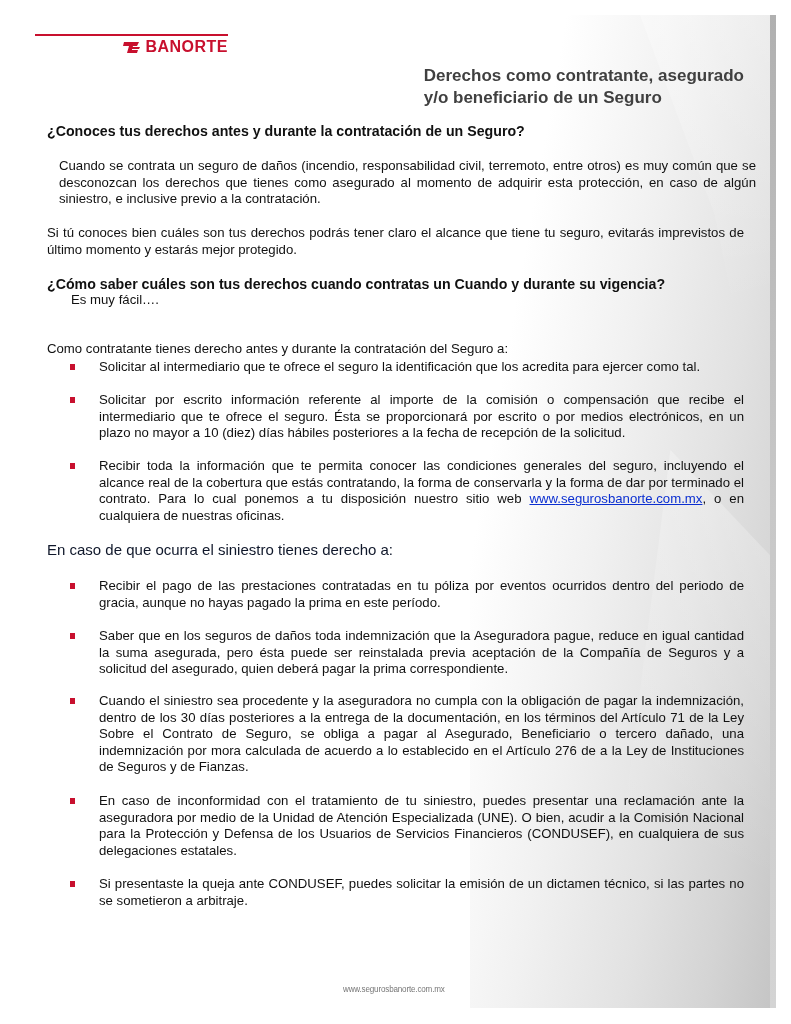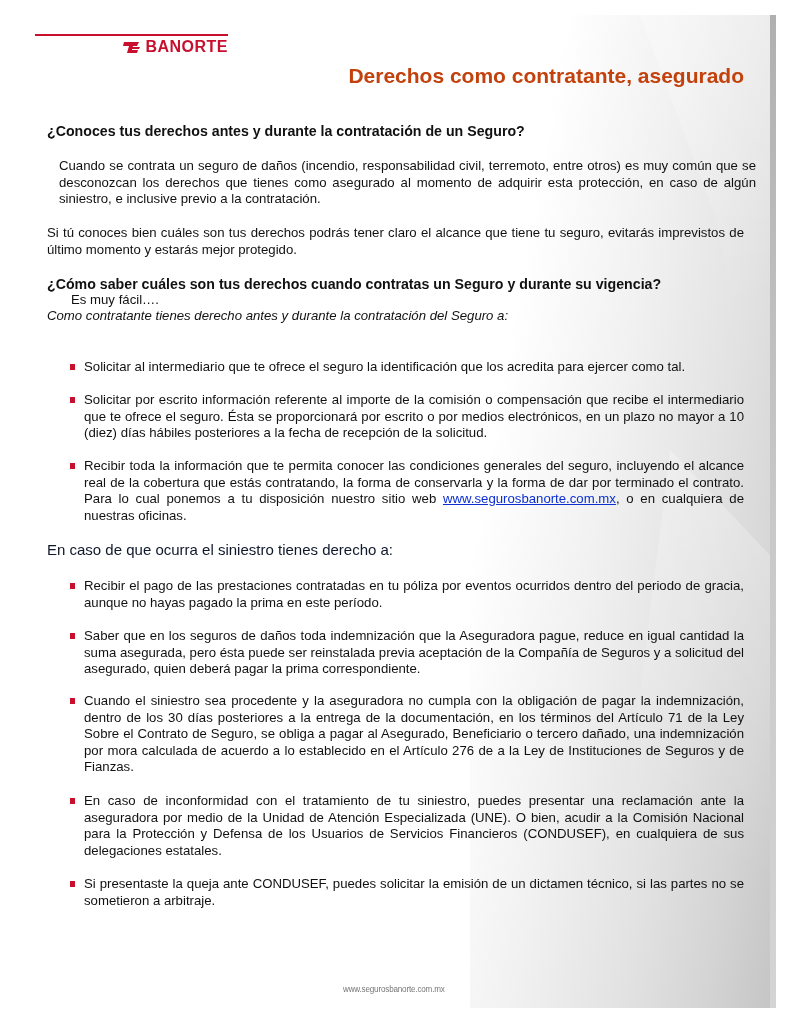--- a/index.html
+++ b/index.html
@@ -45,40 +45,40 @@
     margin-top: 3px; padding-right: 2px;
   }
   .banorte-mark { width: 20px; height: 13px; margin-right: 3px; }
   .banorte-text {
     font-family: "Liberation Sans", sans-serif; font-weight: bold; color: #c8102e;
     font-size: 16px; letter-spacing: 0.5px; line-height: 1;
   }
 
   .title {
     position: absolute; right: 47px; top: 65px; text-align: left;
-    font-size: 21px; font-weight: bold; line-height: 22px; color: #c2410c;
+    font-size: 17px; font-weight: bold; line-height: 22px; color: #404040;
   }
   .title div { white-space: nowrap; }
 
   .h2 { position: absolute; left: 47px; font-size: 14.2px; font-weight: bold; color: #111; white-space: nowrap; }
   .p {
     position: absolute; left: 47px; width: 697px; font-size: 13.2px; line-height: 16.5px;
     text-align: justify; color: #111;
   }
   .p-plain { position: absolute; left: 47px; font-size: 13.2px; line-height: 16.5px; color: #111; white-space: nowrap; }
   .h3 { position: absolute; left: 47px; font-size: 15px; color: #0f172a; white-space: nowrap; }
 
   .bullet-item {
     position: absolute; left: 70px; width: 674px;
   }
   .bullet {
     position: absolute; left: 0; top: 5px; width: 5px; height: 6px; background: #c8102e;
   }
   .bullet-text {
-    margin-left: 14px; font-size: 13.2px; line-height: 16.5px; text-align: justify; color: #111;
+    margin-left: 29px; font-size: 13.2px; line-height: 16.5px; text-align: justify; color: #111;
   }
   .link { color: #0b2fd1; text-decoration: underline; }
 
   .footer {
     position: absolute; left: 343px; top: 983px; font-size: 9.5px; color: #777;
     font-family: "Liberation Sans Narrow", "Liberation Sans", sans-serif; letter-spacing: -0.2px;
     transform: scaleX(0.85); transform-origin: left;
   }
 </style>
 </head>
@@ -98,29 +98,30 @@
         <path d="M2 1 H17 L15 5 H11 L9 12 H5 L7 5 H1 Z" fill="#c8102e"></path>
         <path d="M10 6 H18 L17 8 H10 Z" fill="#c8102e"></path>
         <path d="M9 9 H16 L15 12 H8 Z" fill="#c8102e"></path>
       </svg>
       <span class="banorte-text">BANORTE</span>
     </div>
   </div>
 
   <div class="title">
     <div>Derechos como contratante, asegurado</div>
+    <div>y/o beneficiario de un Seguro</div>
   </div>
 
   <div class="h2" style="top:123px;text-align:right;">¿Conoces tus derechos antes y durante la contratación de un Seguro?</div>
   <div class="p" style="top:158px;margin-left:12px;">Cuando se contrata un seguro de daños (incendio, responsabilidad civil, terremoto, entre otros) es muy común que se desconozcan los derechos que tienes como asegurado al momento de adquirir esta protección, en caso de algún siniestro, e inclusive previo a la contratación.</div>
   <div class="p" style="top:225px;">Si tú conoces bien cuáles son tus derechos podrás tener claro el alcance que tiene tu seguro, evitarás imprevistos de último momento y estarás mejor protegido.</div>
 
-  <div class="h2" style="top:276px;">¿Cómo saber cuáles son tus derechos cuando contratas un Seguro y durante su vigencia?</div>
+  <div class="h2" style="top:276px;">¿Cómo saber cuáles son tus derechos cuando contratas un Cuando y durante su vigencia?</div>
   <div class="p-plain" style="top:292px;margin-left:24px;">Es muy fácil….</div>
-  <div class="p-plain" style="top:308px;font-style:italic;">Como contratante tienes derecho antes y durante la contratación del Seguro a:</div>
+  <div class="p-plain" style="top:341px;">Como contratante tienes derecho antes y durante la contratación del Seguro a:</div>
 
   <div class="bullet-item" style="top:359px;">
     <span class="bullet"></span>
     <div class="bullet-text">Solicitar al intermediario que te ofrece el seguro la identificación que los acredita para ejercer como tal.</div>
   </div>
   <div class="bullet-item" style="top:392px;">
     <span class="bullet"></span>
     <div class="bullet-text">Solicitar por escrito información referente al importe de la comisión o compensación que recibe el intermediario que te ofrece el seguro. Ésta se proporcionará por escrito o por medios electrónicos, en un plazo no mayor a 10 (diez) días hábiles posteriores a la fecha de recepción de la solicitud.</div>
   </div>
   <div class="bullet-item" style="top:458px;">

